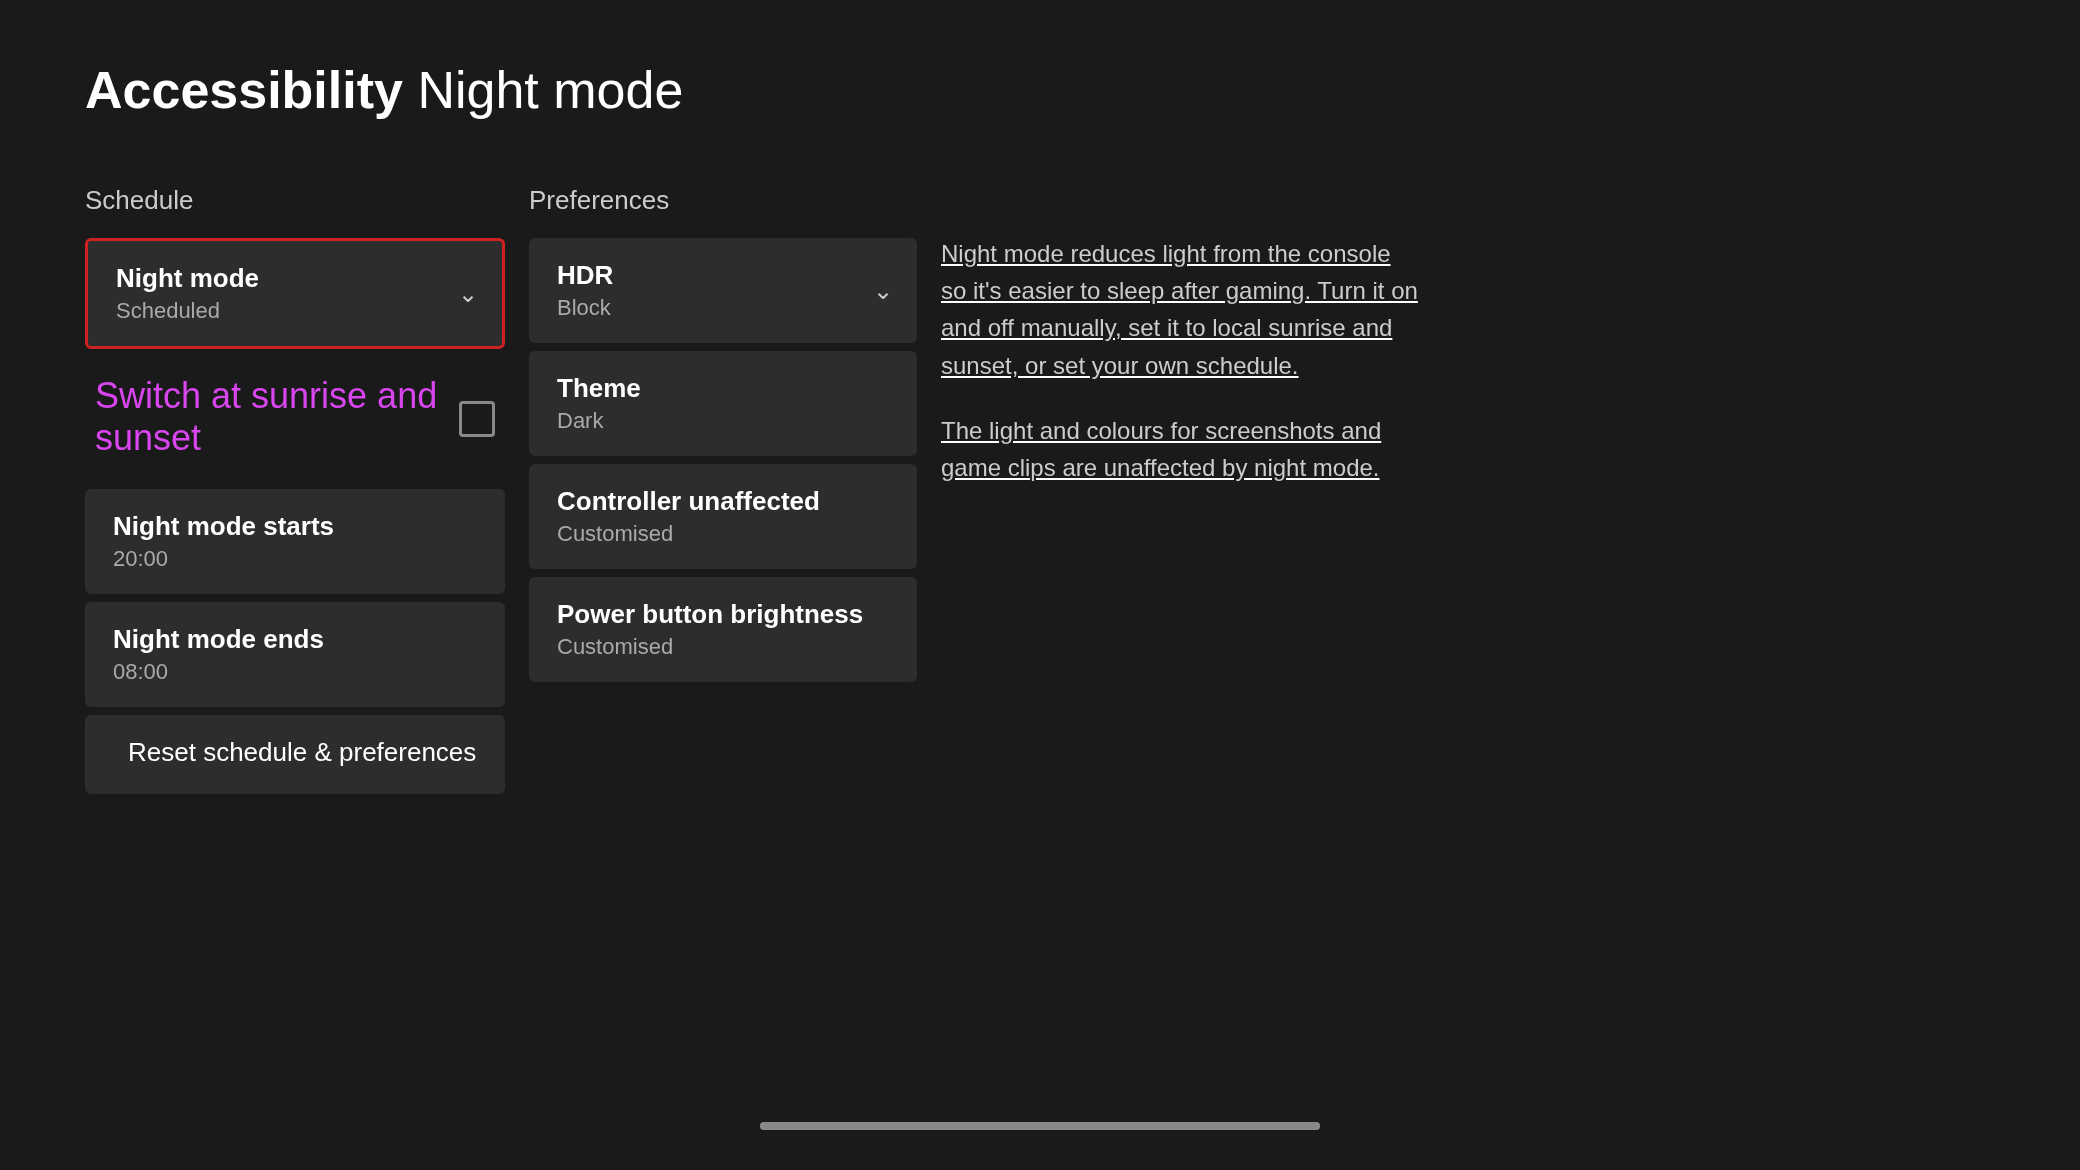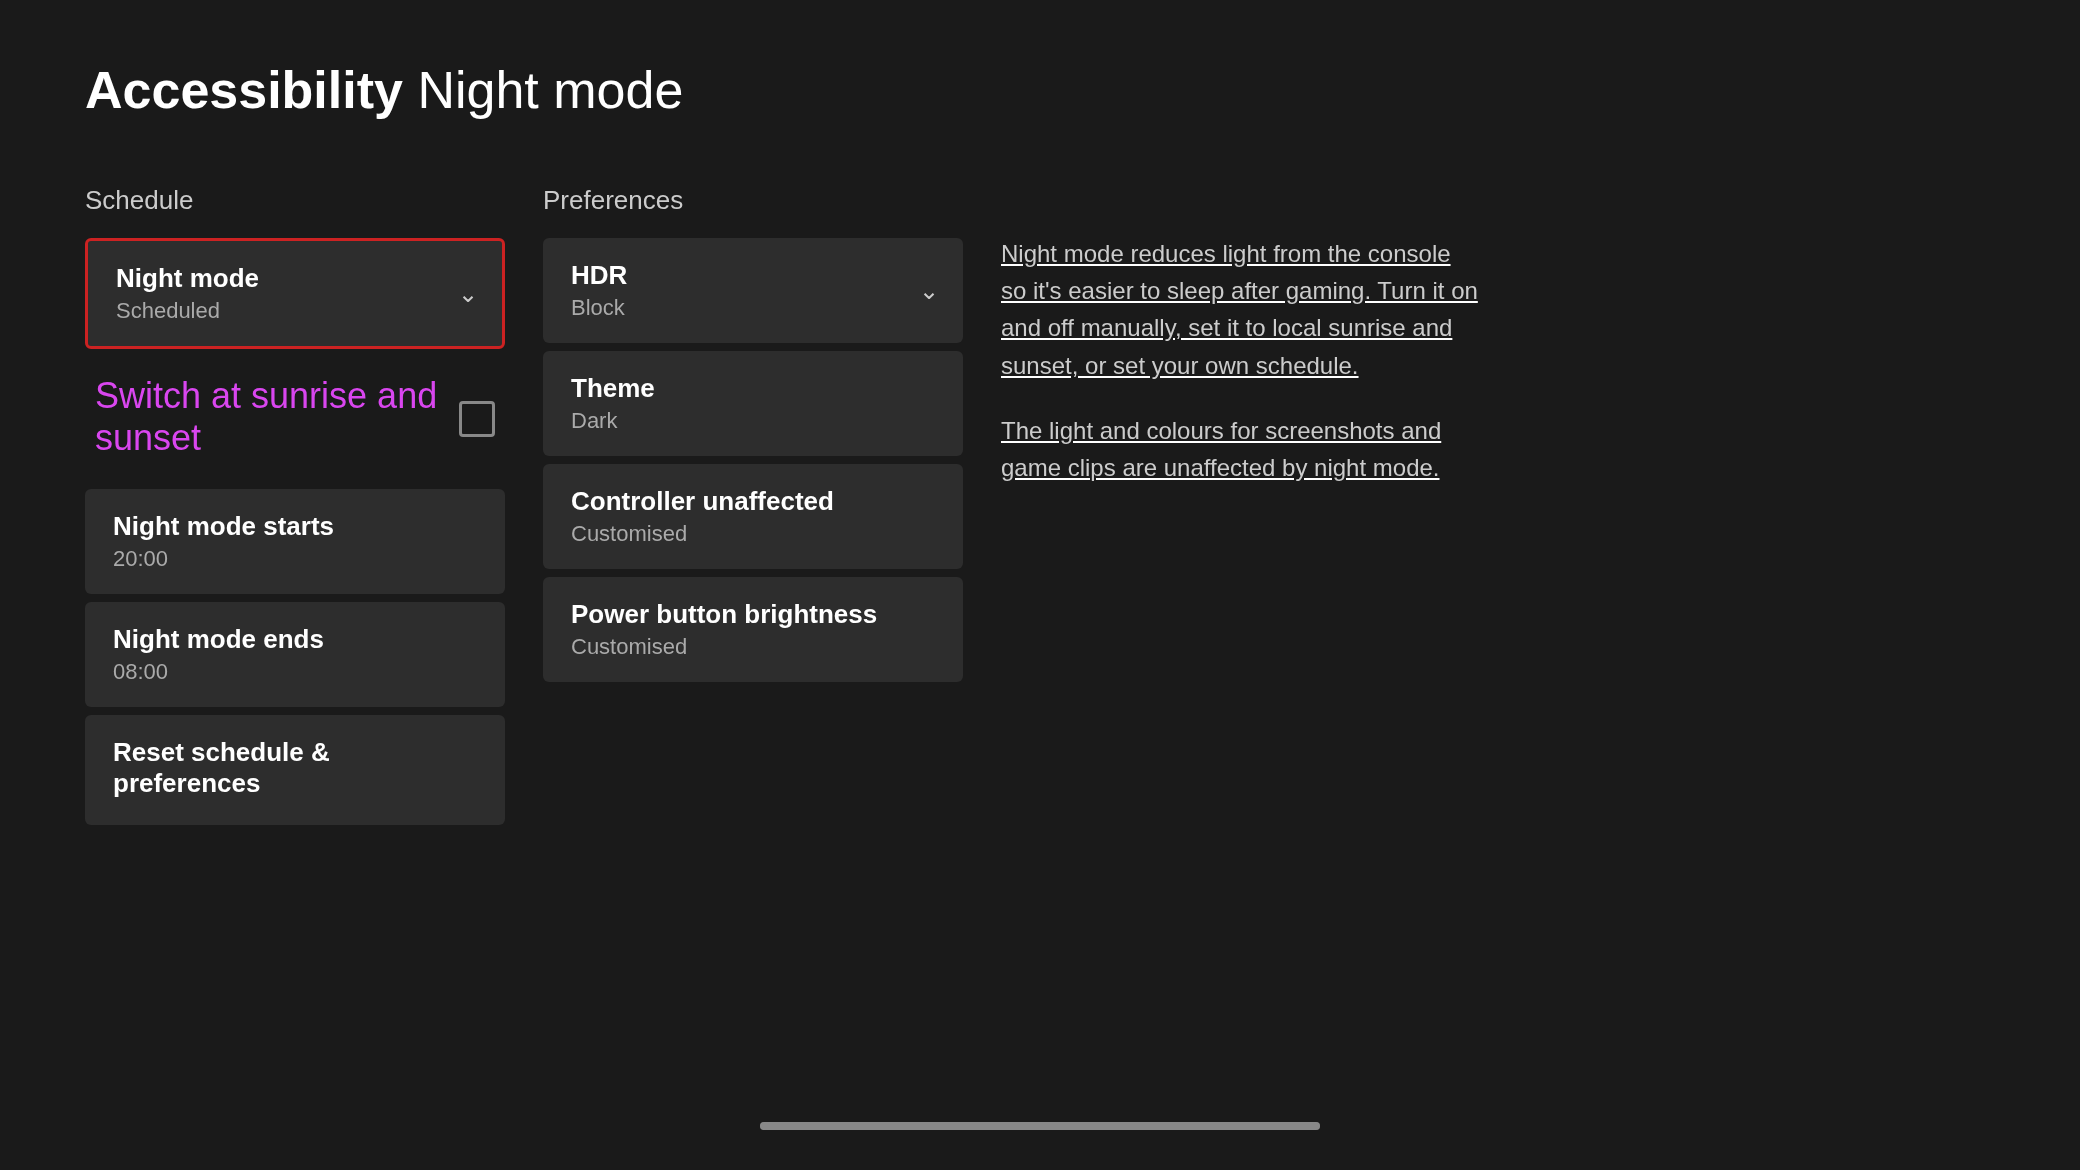--- a/index.html
+++ b/index.html
@@ -33,35 +33,35 @@
 
     .page-header h1 strong {
       font-weight: 700;
     }
 
     .content-area {
       position: absolute;
       top: 185px;
       left: 85px;
       display: flex;
-      gap: 38px;
+      gap: 24px;
       width: 1850px;
     }
 
     .column {
       display: flex;
       flex-direction: column;
     }
 
     .column-schedule {
       width: 420px;
     }
 
     .column-preferences {
-      width: 420px;
+      width: 388px;
     }
 
     .column-info {
       width: 480px;
       padding-top: 50px;
       text-decoration: underline;
     }
 
     .section-title {
       font-size: 26px;
@@ -188,21 +188,21 @@
       <div class="item-title">Night mode starts</div>
       <div class="item-subtitle">20:00</div>
     </div>
 
     <div class="menu-item">
       <div class="item-title">Night mode ends</div>
       <div class="item-subtitle">08:00</div>
     </div>
 
     <div class="menu-item">
-      <div class="item-title" style="font-weight:700; font-size:26px;">Reset schedule &amp; preferences</div>
+      <div class="item-title" style="font-weight:400; font-size:26px;margin-left:15px;">Reset schedule &amp; preferences</div>
     </div>
   </div>
 
   <div class="column column-preferences">
     <div class="section-title">Preferences</div>
 
 
     <div class="menu-item">
       <div class="item-title">HDR</div>
       <div class="item-subtitle">Block</div>

